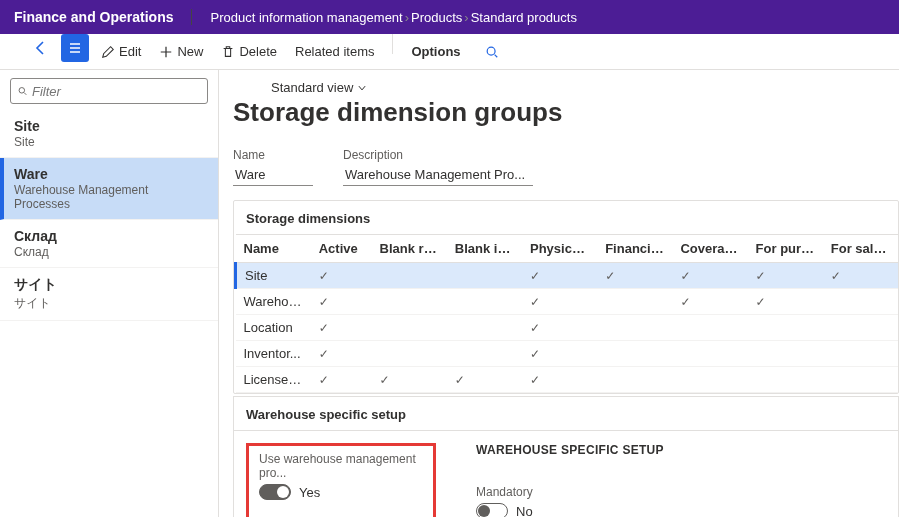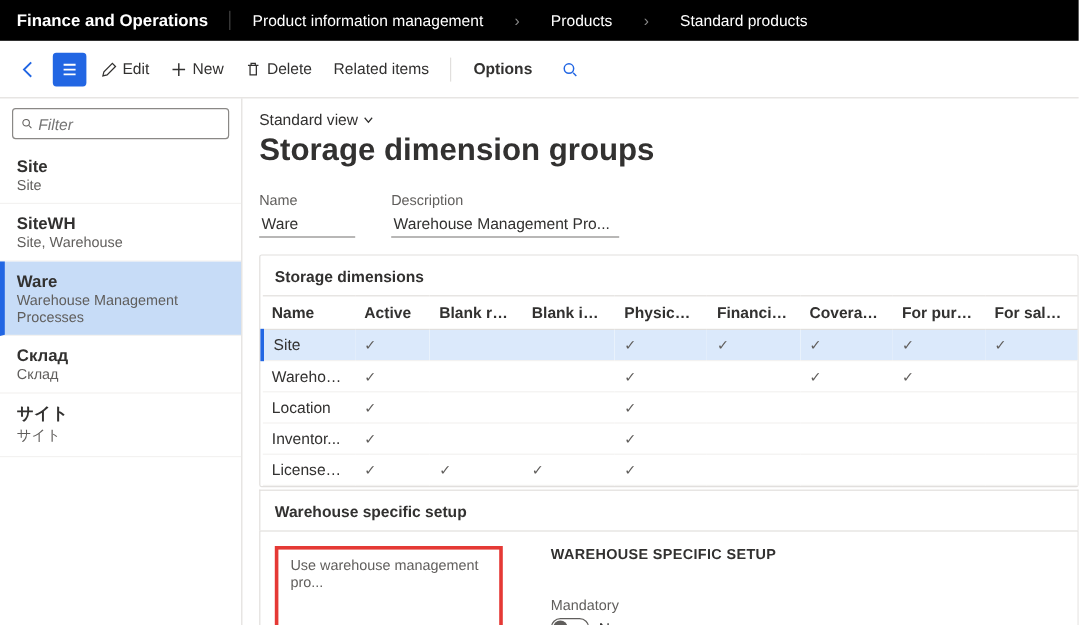--- a/index.html
+++ b/index.html
@@ -1,50 +1,50 @@
 <!DOCTYPE html>
 <html><head>
 <meta charset="utf-8">
 <style>
   * { box-sizing: border-box; margin: 0; padding: 0; }
   body { font-family: "Segoe UI", Arial, sans-serif; font-size: 13px; color: #323130; background: #fff; width: 899px; height: 521px; overflow: hidden; }
 
   
-  .topbar { background: #000000; color: #fff; height: 34px; display: flex; align-items: center; padding: 0 14px; font-size: 13px; }
+  .topbar { background: #4c1d95; color: #fff; height: 34px; display: flex; align-items: center; padding: 0 14px; font-size: 13px; }
   .topbar .brand { font-weight: 600; font-size: 14px; padding-right: 18px; border-right: 1px solid #444; margin-right: 18px; }
-  .breadcrumb { display: flex; align-items: center; gap: 26px; }
+  .breadcrumb { display: flex; align-items: center; gap: 2px; }
   .breadcrumb span { color: #fff; }
   .breadcrumb .sep { color: #888; }
 
   
-  .cmdbar { height: 48px; border-bottom: 1px solid #e1dfdd; display: flex; align-items: center; padding: 0 10px; gap: 6px; }
+  .cmdbar { height: 36px; border-bottom: 1px solid #e1dfdd; display: flex; padding: 0 27px; gap: 6px; }
   .cmdbar .iconbtn { display:flex; align-items:center; gap:4px; padding: 4px 6px; border-radius: 2px; cursor:pointer; }
   .cmdbar .back { width:28px; height:28px; display:flex; align-items:center; justify-content:center; }
   .cmdbar .panelbtn { background:#2266e3; color:#fff; width:28px; height:28px; border-radius:3px; display:flex; align-items:center; justify-content:center; }
   .cmdbar .txt { font-size:13px; }
   .cmdbar .sep { width:1px; height:20px; background:#e1dfdd; margin:0 6px; }
   .cmdbar .options { font-weight:600; }
   svg { display:block; }
 
   .main { display:flex; height: calc(521px - 34px - 40px); }
 
   
-  .leftpanel { width: 202px; border-right: 1px solid #e1dfdd; padding: 8px 0 0 0; overflow:hidden; }
+  .leftpanel { width: 219px; border-right: 1px solid #e1dfdd; padding: 8px 0 0 0; overflow:hidden; }
   .filterwrap { padding: 0 10px 6px 10px; }
   .filterbox { display:flex; align-items:center; border:1px solid #8a8886; border-radius:3px; height:26px; padding:0 6px; gap:4px; }
   .filterbox input { border:none; outline:none; font-size:13px; font-style:italic; color:#605e5c; width:100%; background:transparent; }
 
   .listitem { padding: 8px 14px; border-bottom: 1px solid #f3f2f1; cursor:pointer; }
   .listitem .t { font-weight:600; font-size:14px; }
   .listitem .s { font-size:12px; color:#605e5c; margin-top:1px; }
   .listitem.selected { background:#c7dcf7; border-left:4px solid #2266e3; padding-left:10px; }
 
   
   .content { flex:1; padding: 10px 0 0 14px; overflow:hidden; }
-  .stdview { font-size:13px; color:#323130; display:flex; align-items:center; gap:4px; margin-bottom:2px; cursor:pointer;}
+  .stdview { font-size:13px; color:#323130; display:flex; align-items:center; gap:4px; margin-bottom:2px; cursor:pointer;margin-left:38px;}
   .pagetitle { font-size:26px; font-weight:600; margin-bottom:20px; }
 
   .fieldsrow { display:flex; gap:30px; margin-bottom:14px; }
   .fld { display:flex; flex-direction:column; }
   .fld .lbl { font-size:12px; color:#605e5c; margin-bottom:2px; }
   .fld .val { border-bottom:1px solid #8a8886; padding:3px 2px; font-size:13px; min-width:80px; }
   .fld.desc .val { min-width:190px; }
 
   .groupbox { border:1px solid #e1dfdd; border-radius:2px; margin-bottom:2px; }
   .groupbox .gh { font-weight:600; font-size:13px; padding:10px 12px 8px 12px; }
@@ -138,24 +138,20 @@
             <circle cx="7" cy="7" r="4" fill="none" stroke="#605e5c" stroke-width="1.3"></circle>
             <path d="M10.5 10.5l3 3" stroke="#605e5c" stroke-width="1.3"></path>
           </svg>
         <input placeholder="Filter" style="">
       </div>
     </div>
     <div id="listitems">
         <div class="listitem">
           <div class="t">Site</div>
           <div class="s">Site</div>
-        </div>
-        <div class="listitem">
-          <div class="t">SiteWH</div>
-          <div class="s">Site, Warehouse</div>
         </div>
         <div class="listitem selected">
           <div class="t">Ware</div>
           <div class="s">Warehouse Management Processes</div>
         </div>
         <div class="listitem">
           <div class="t">Склад</div>
           <div class="s">Склад</div>
         </div>
         <div class="listitem">
@@ -258,20 +254,26 @@
               <td></td>
             </tr>
           </tbody>
       </table>
     </div>
 
     <div class="wsheader">Warehouse specific setup</div>
     <div class="wsbody">
       <div class="highlightbox">
         <div class="smalllbl">Use warehouse management pro...</div>
+        <div class="toggle">
+          <div class="togglepill on">
+              <div class="knob"></div>
+            </div>
+          <span class="togglelabel">Yes</span>
+        </div>
       </div>
       <div>
         <div class="caps">WAREHOUSE SPECIFIC SETUP</div>
         <div class="fieldblock">
           <div class="smalllbl">Mandatory</div>
           <div class="toggle">
             <div class="togglepill off">
                 <div class="knob"></div>
               </div>
             <span class="togglelabel">No</span>

